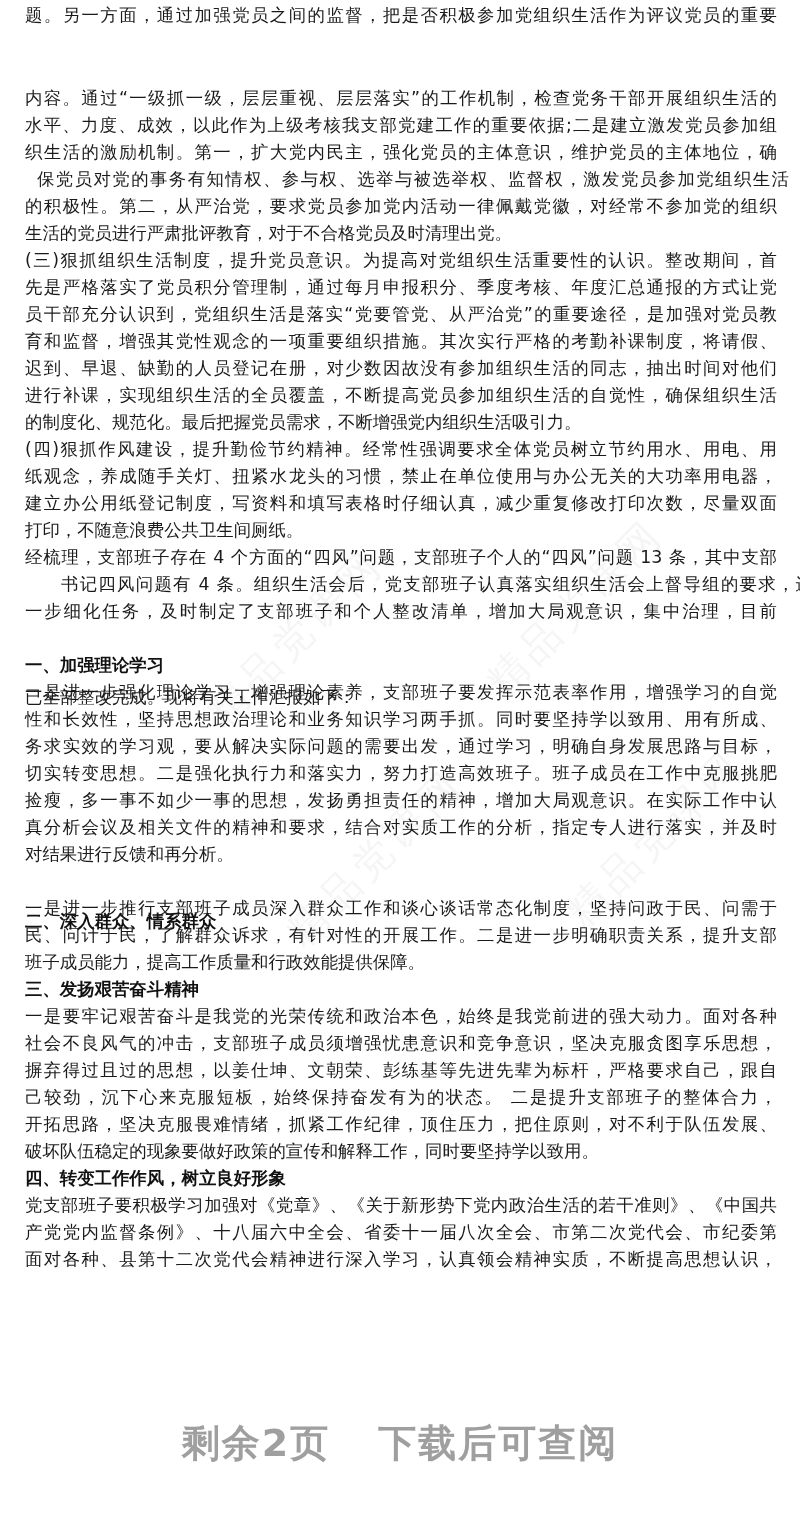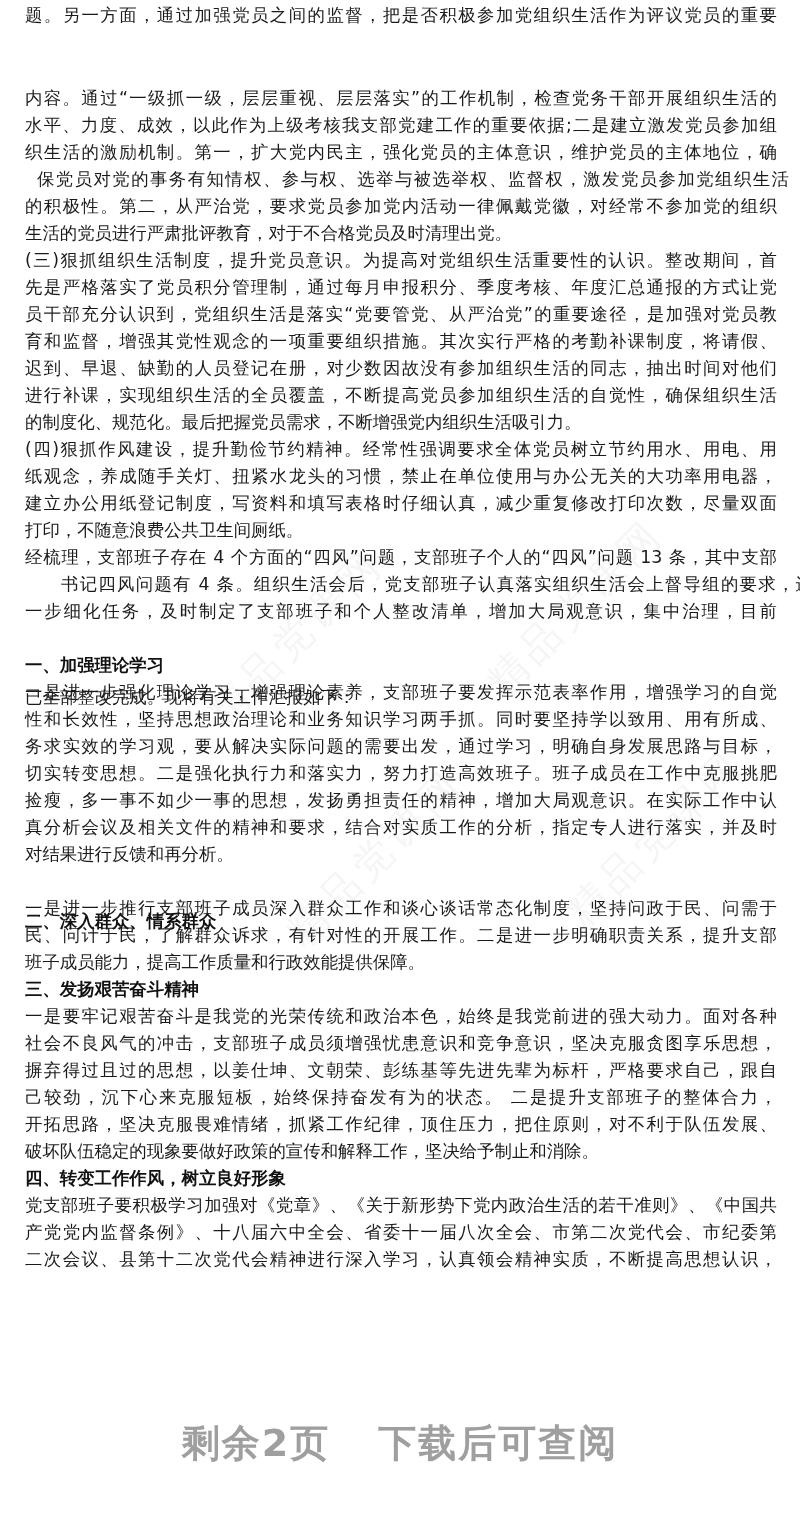--- a/index.html
+++ b/index.html
@@ -73,23 +73,23 @@
       <div class="line heading last" style="top: 910px;">二、深入群众、情系群众</div>
       <div class="line" style="top: 897px;">一是进一步推行支部班子成员深入群众工作和谈心谈话常态化制度，坚持问政于民、问需于</div>
       <div class="line" style="top: 924px;">民、问计于民，了解群众诉求，有针对性的开展工作。二是进一步明确职责关系，提升支部</div>
       <div class="line last" style="top: 951px;">班子成员能力，提高工作质量和行政效能提供保障。</div>
       <div class="line heading last" style="top: 978px;">三、发扬艰苦奋斗精神</div>
       <div class="line" style="top: 1005px;">一是要牢记艰苦奋斗是我党的光荣传统和政治本色，始终是我党前进的强大动力。面对各种</div>
       <div class="line" style="top: 1032px;">社会不良风气的冲击，支部班子成员须增强忧患意识和竞争意识，坚决克服贪图享乐思想，</div>
       <div class="line" style="top: 1059px;">摒弃得过且过的思想，以姜仕坤、文朝荣、彭练基等先进先辈为标杆，严格要求自己，跟自</div>
       <div class="line" style="top: 1086px;">己较劲，沉下心来克服短板，始终保持奋发有为的状态。 二是提升支部班子的整体合力，</div>
       <div class="line" style="top: 1113px;">开拓思路，坚决克服畏难情绪，抓紧工作纪律，顶住压力，把住原则，对不利于队伍发展、</div>
-      <div class="line last" style="top: 1140px;">破坏队伍稳定的现象要做好政策的宣传和解释工作，坚决给予制止和消除。</div>
+      <div class="line last" style="top: 1140px;">破坏队伍稳定的现象要做好政策的宣传和解释工作，同时要坚持学以致用。</div>
       <div class="line heading last" style="top: 1167px;">四、转变工作作风，树立良好形象</div>
       <div class="line" style="top: 1194px;">党支部班子要积极学习加强对《党章》、《关于新形势下党内政治生活的若干准则》、《中国共</div>
       <div class="line" style="top: 1221px;">产党党内监督条例》、十八届六中全会、省委十一届八次全会、市第二次党代会、市纪委第</div>
-      <div class="line" style="top: 1248px;">二次会议、县第十二次党代会精神进行深入学习，认真领会精神实质，不断提高思想认识，</div>
+      <div class="line" style="top: 1248px;">面对各种、县第十二次党代会精神进行深入学习，认真领会精神实质，不断提高思想认识，</div>
     </div>
 
   <div class="more-banner">
     <span>剩余2页</span><span class="gap"></span><span>下载后可查阅</span>
   </div>
 </div>
 
 </body></html>

